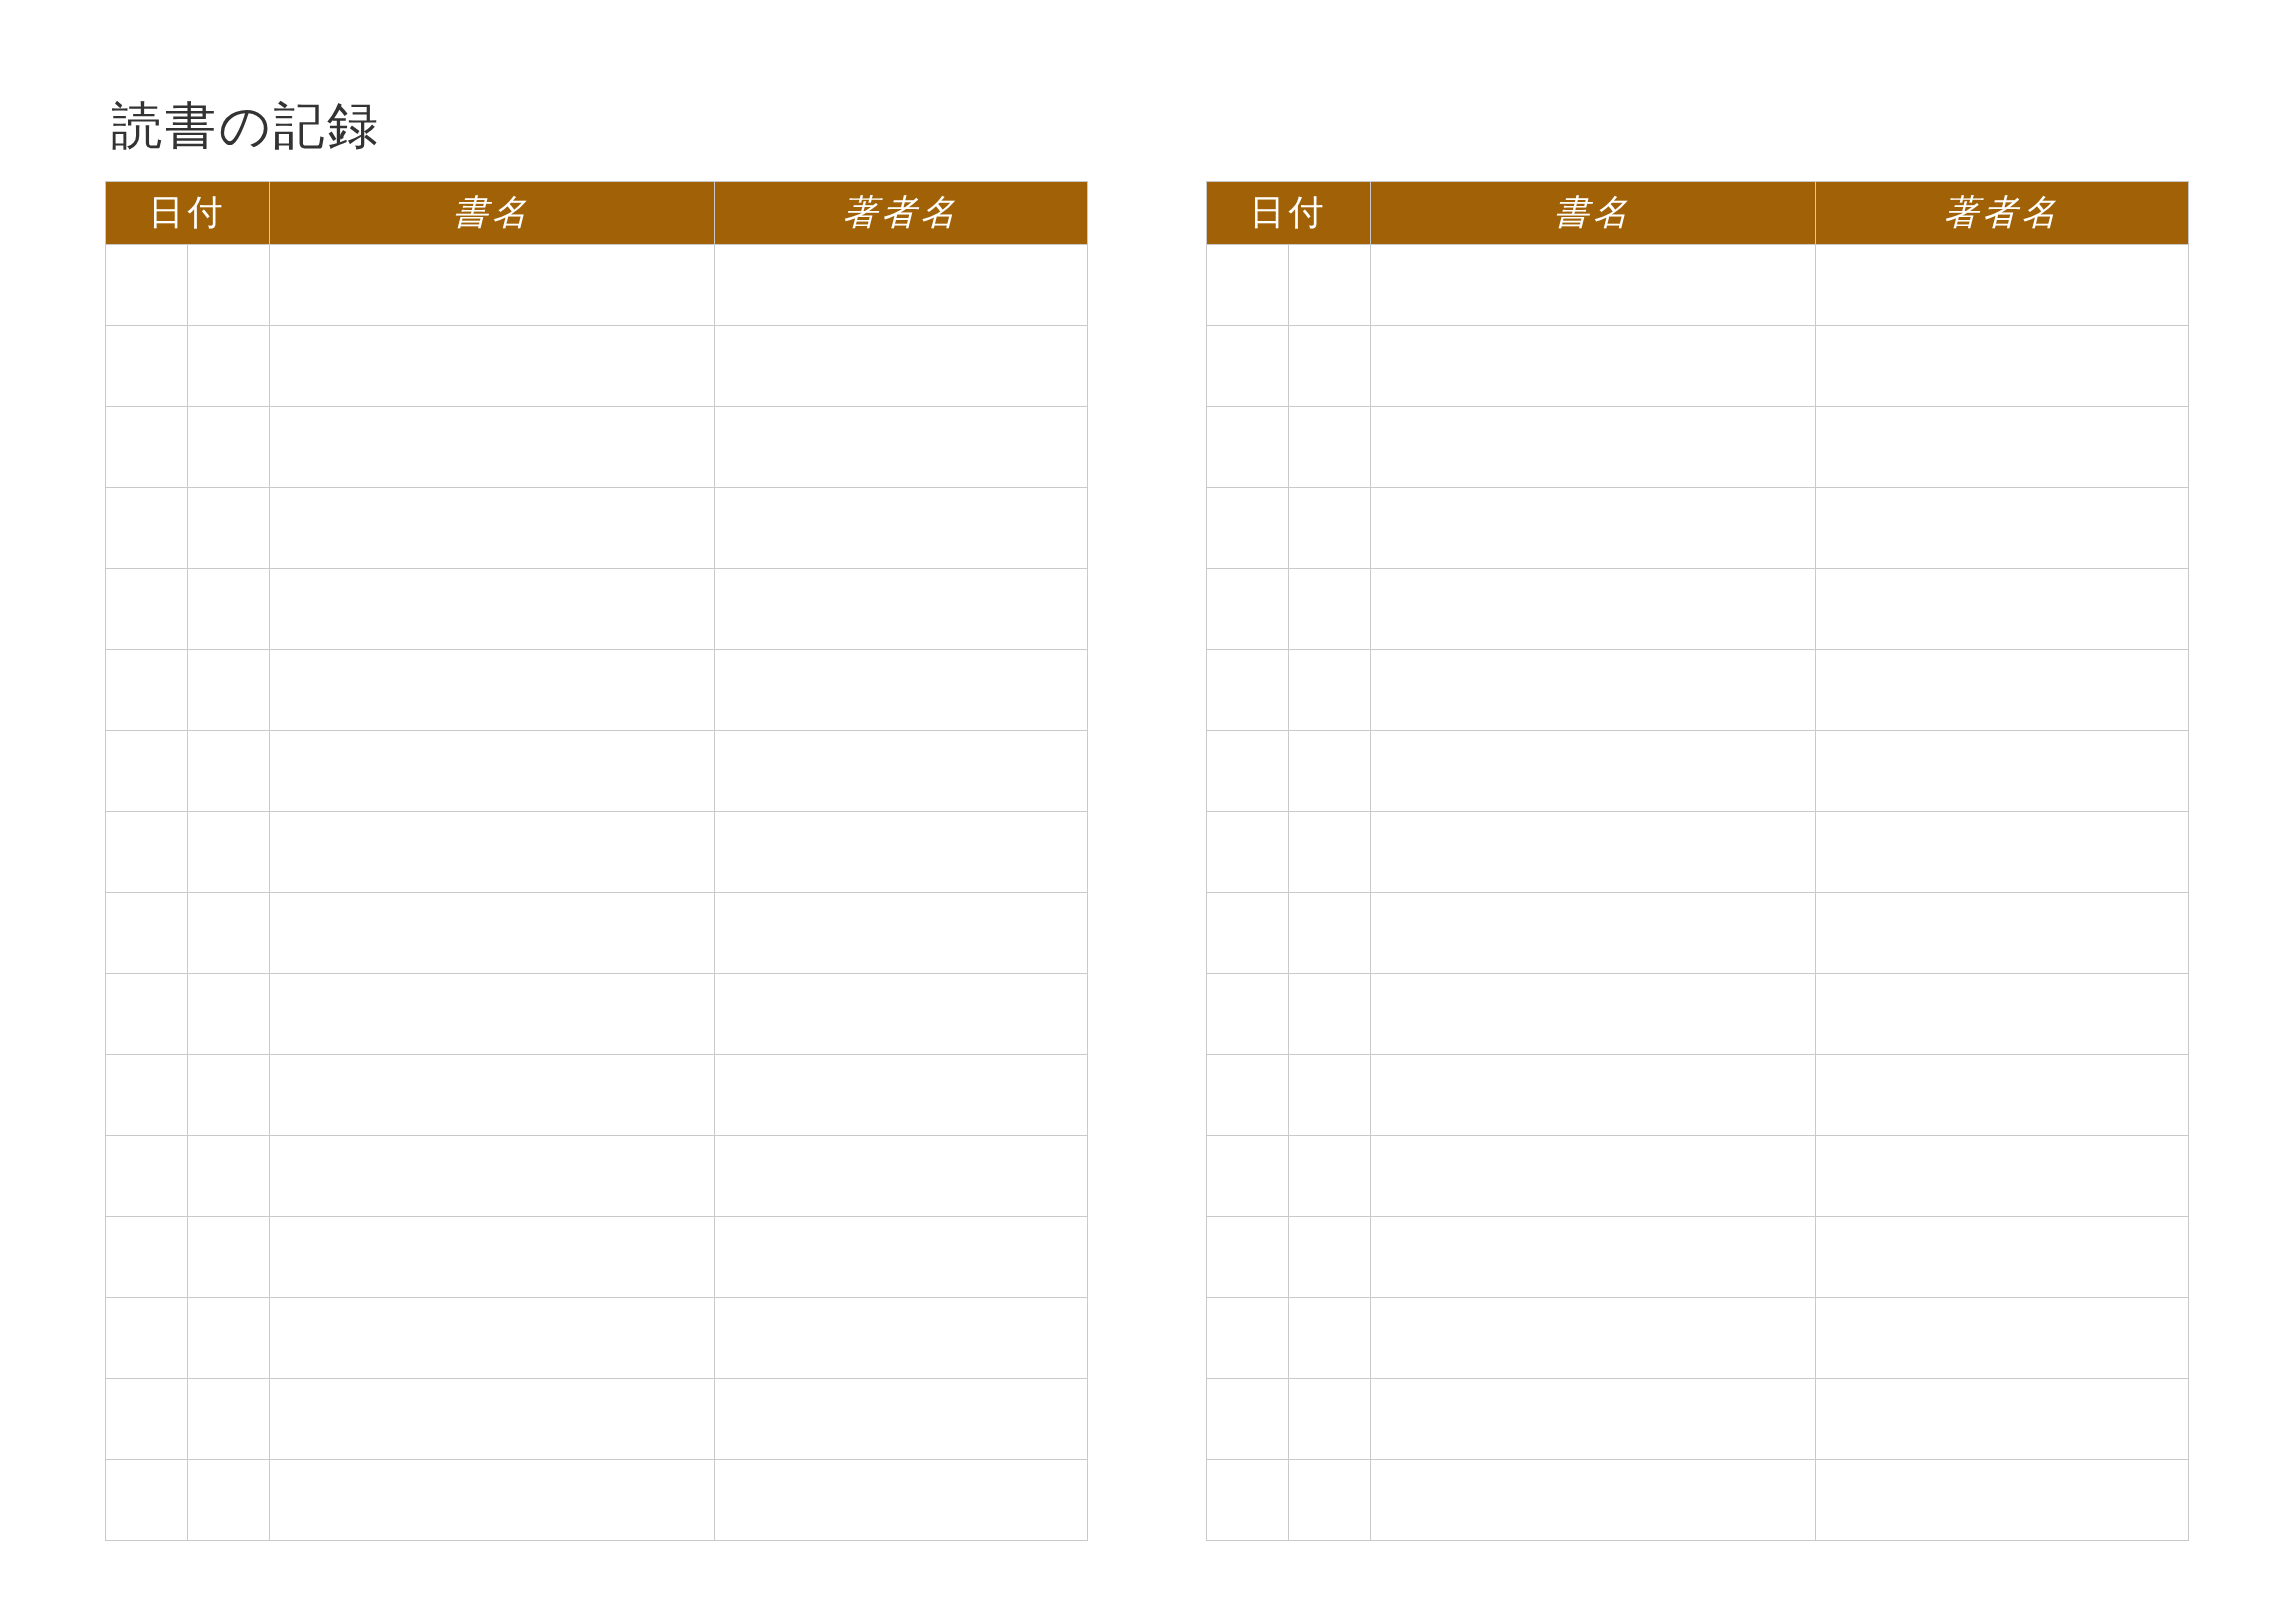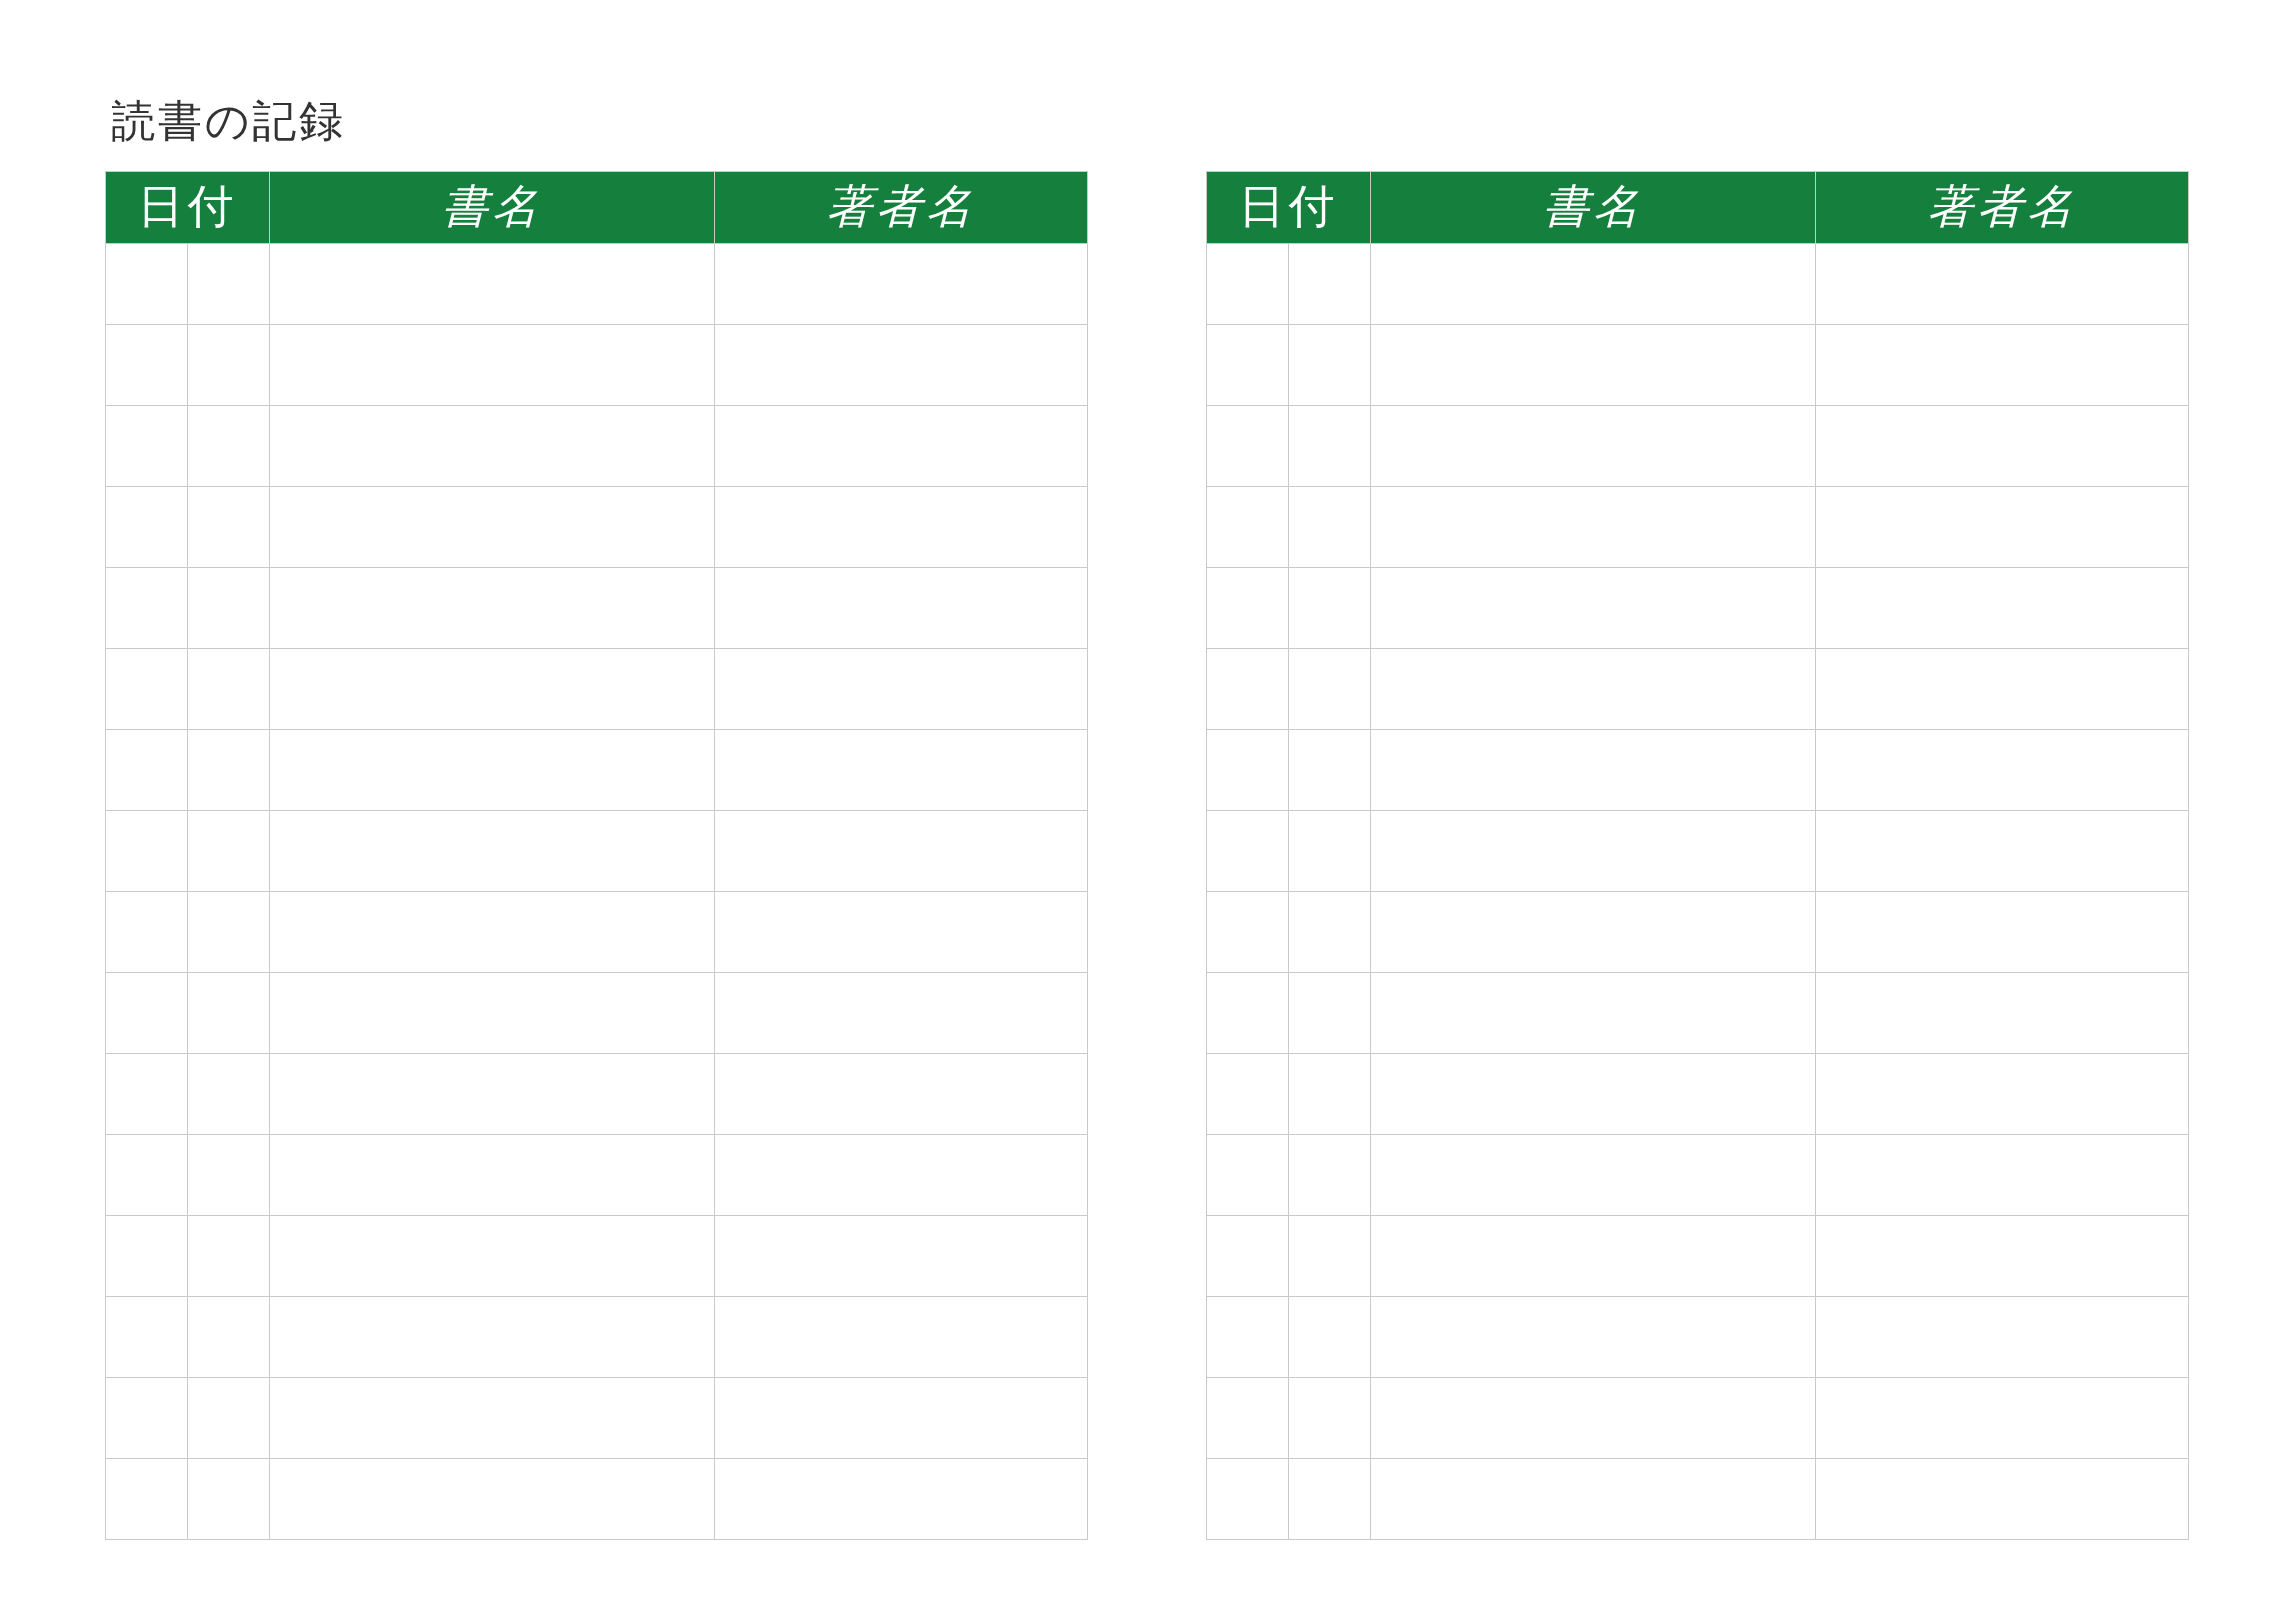--- a/index.html
+++ b/index.html
@@ -4,42 +4,42 @@
   <style>
     * { margin: 0; padding: 0; box-sizing: border-box; }
     body {
       width: 2295px;
       height: 1622px;
       background: #ffffff;
       font-family: "Hiragino Sans", "Yu Gothic", "Meiryo", sans-serif;
       padding: 92px 105px 0 105px;
     }
     .title {
-      font-size: 44px;
+      font-size: 51px;
       font-weight: 400;
       color: #333333;
       letter-spacing: 2.6px;
       margin-bottom: 19.6px;
       margin-left: 6.5px;
     }
     .tables-wrap {
       display: flex;
       gap: 118px;
     }
     .log-table {
       border-collapse: collapse;
       table-layout: fixed;
     }
     .log-table th {
-      background: #15803d;
+      background: #a16207;
       color: #ffffff;
       font-weight: 400;
-      font-size: 46px;
+      font-size: 35px;
       letter-spacing: 3.9px;
-      height: 72px;
+      height: 63px;
       border: 1.3px solid #c9c9c9;
       text-align: center;
       vertical-align: middle;
     }
     .log-table td {
       height: 81px;
       border: 1.3px solid #c9c9c9;
       background: #ffffff;
     }
     .col-date-a { width: 82px; }

